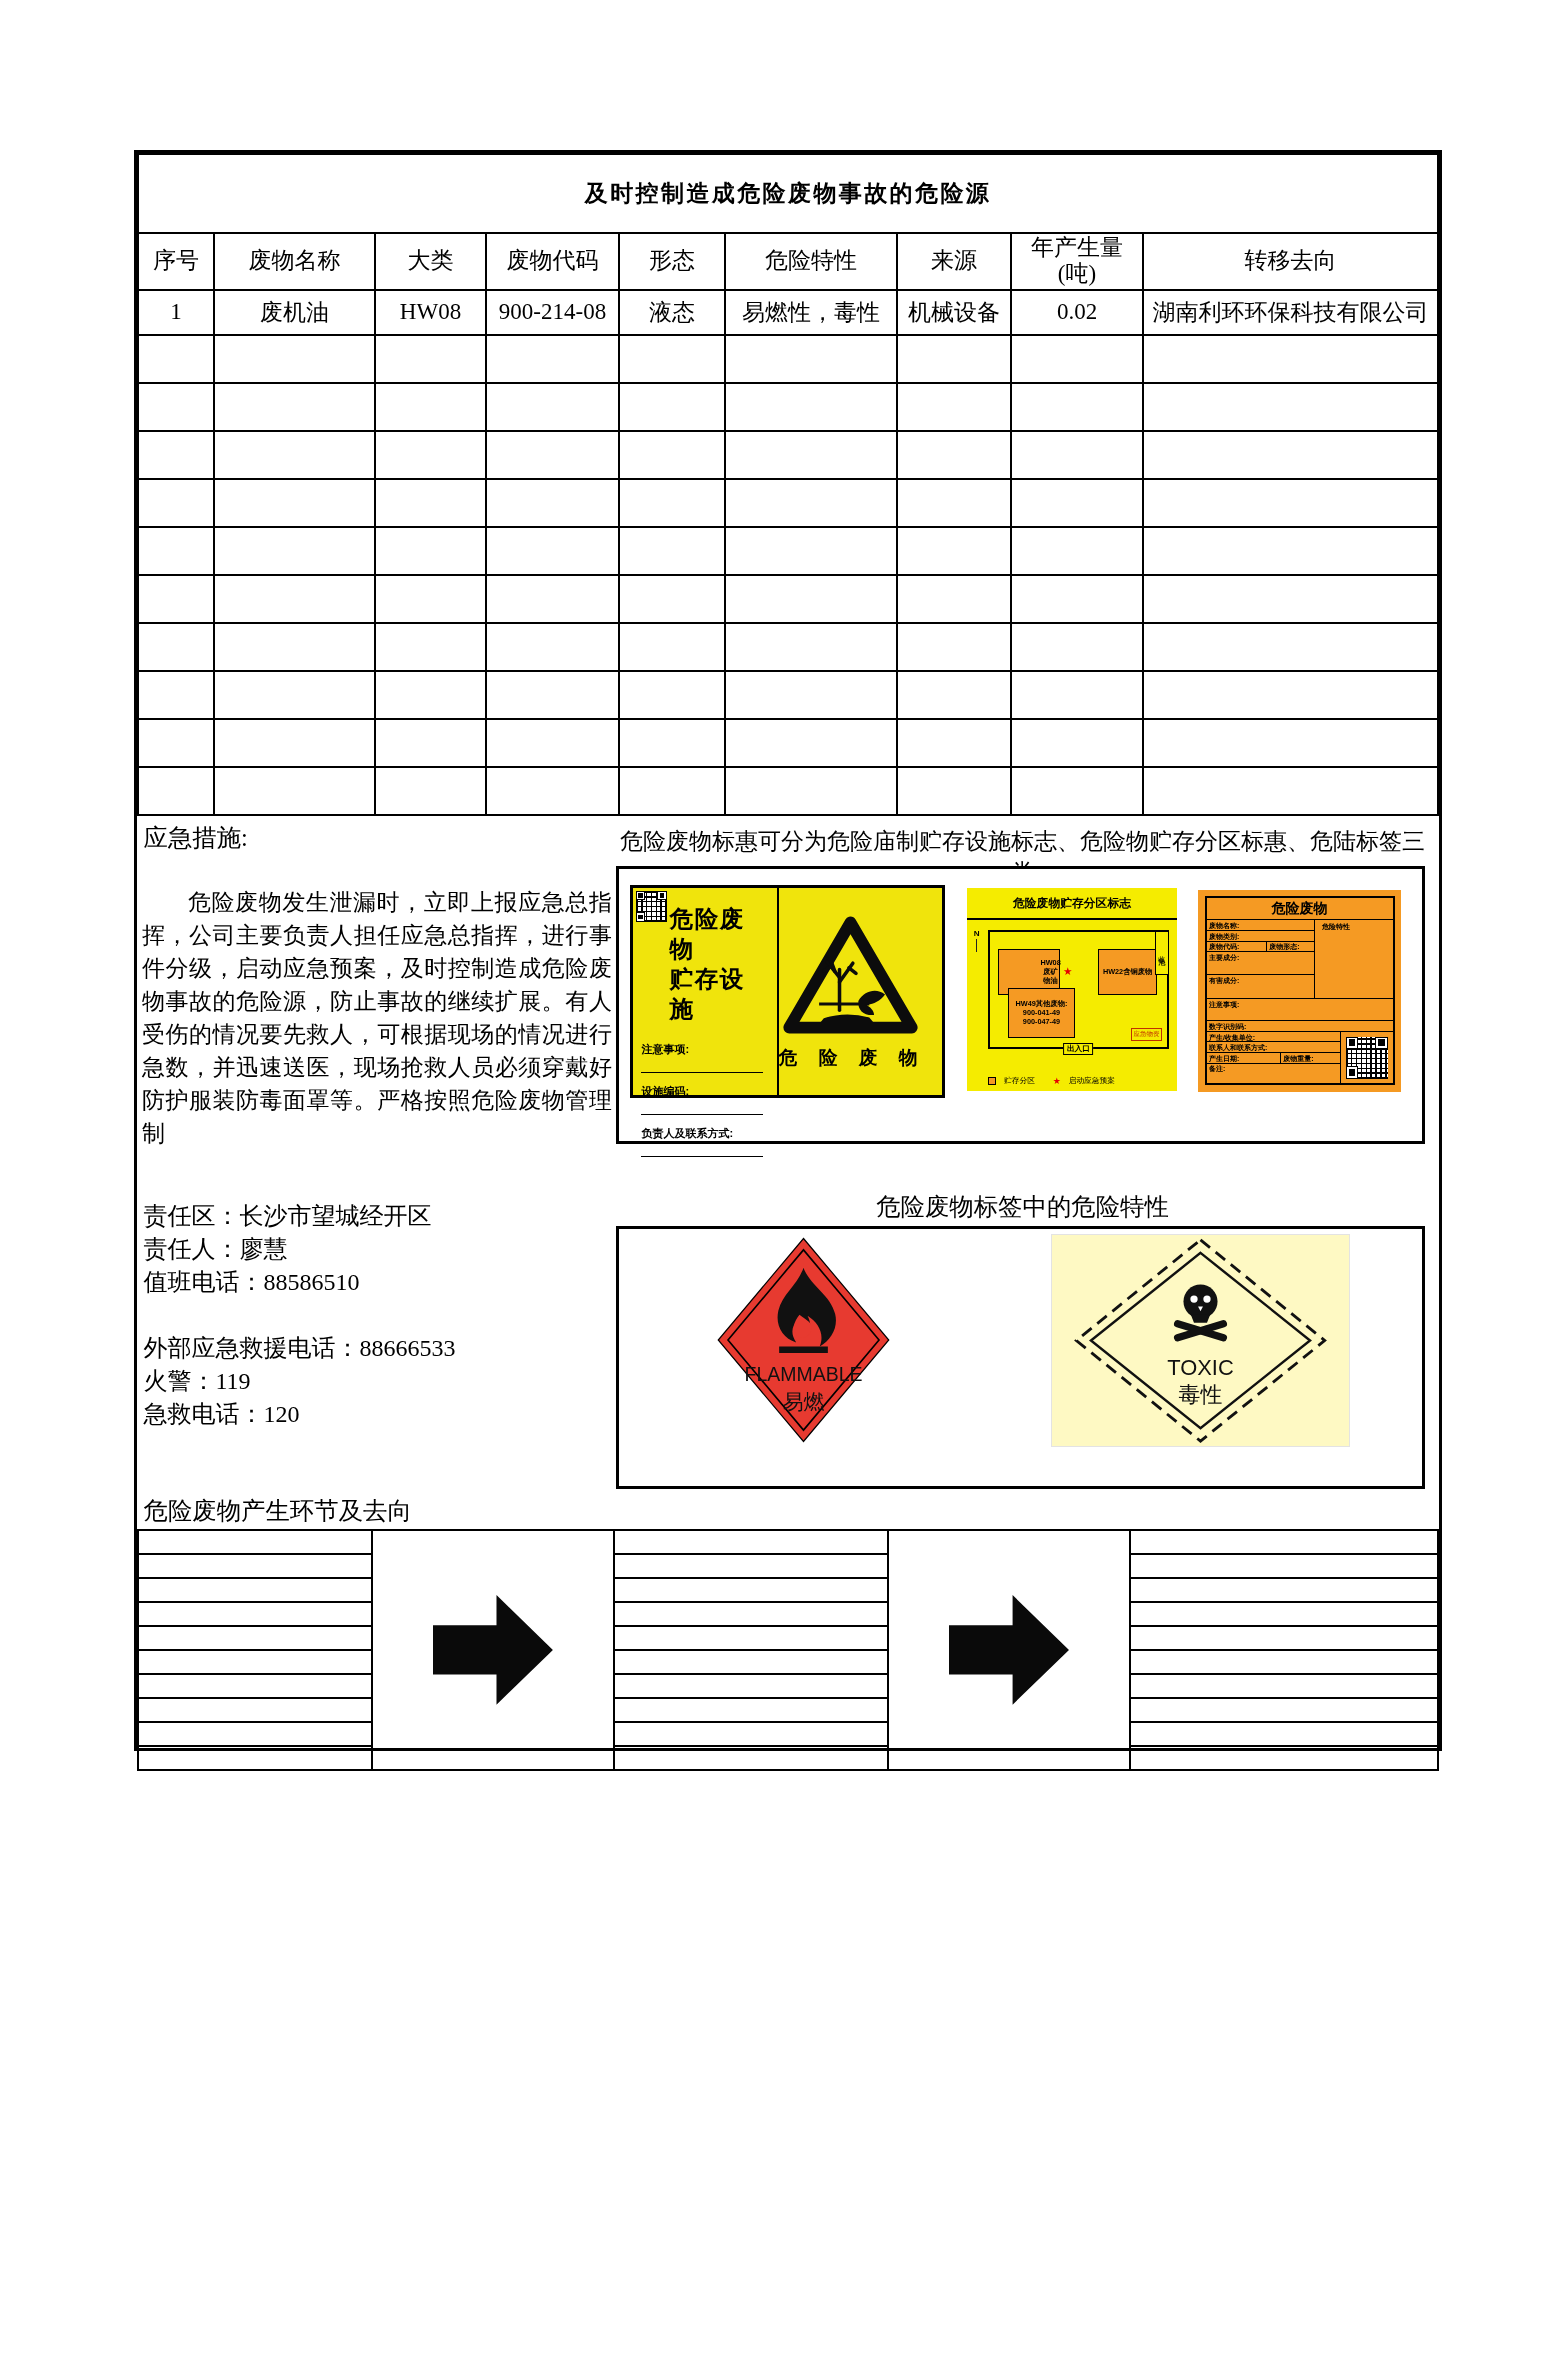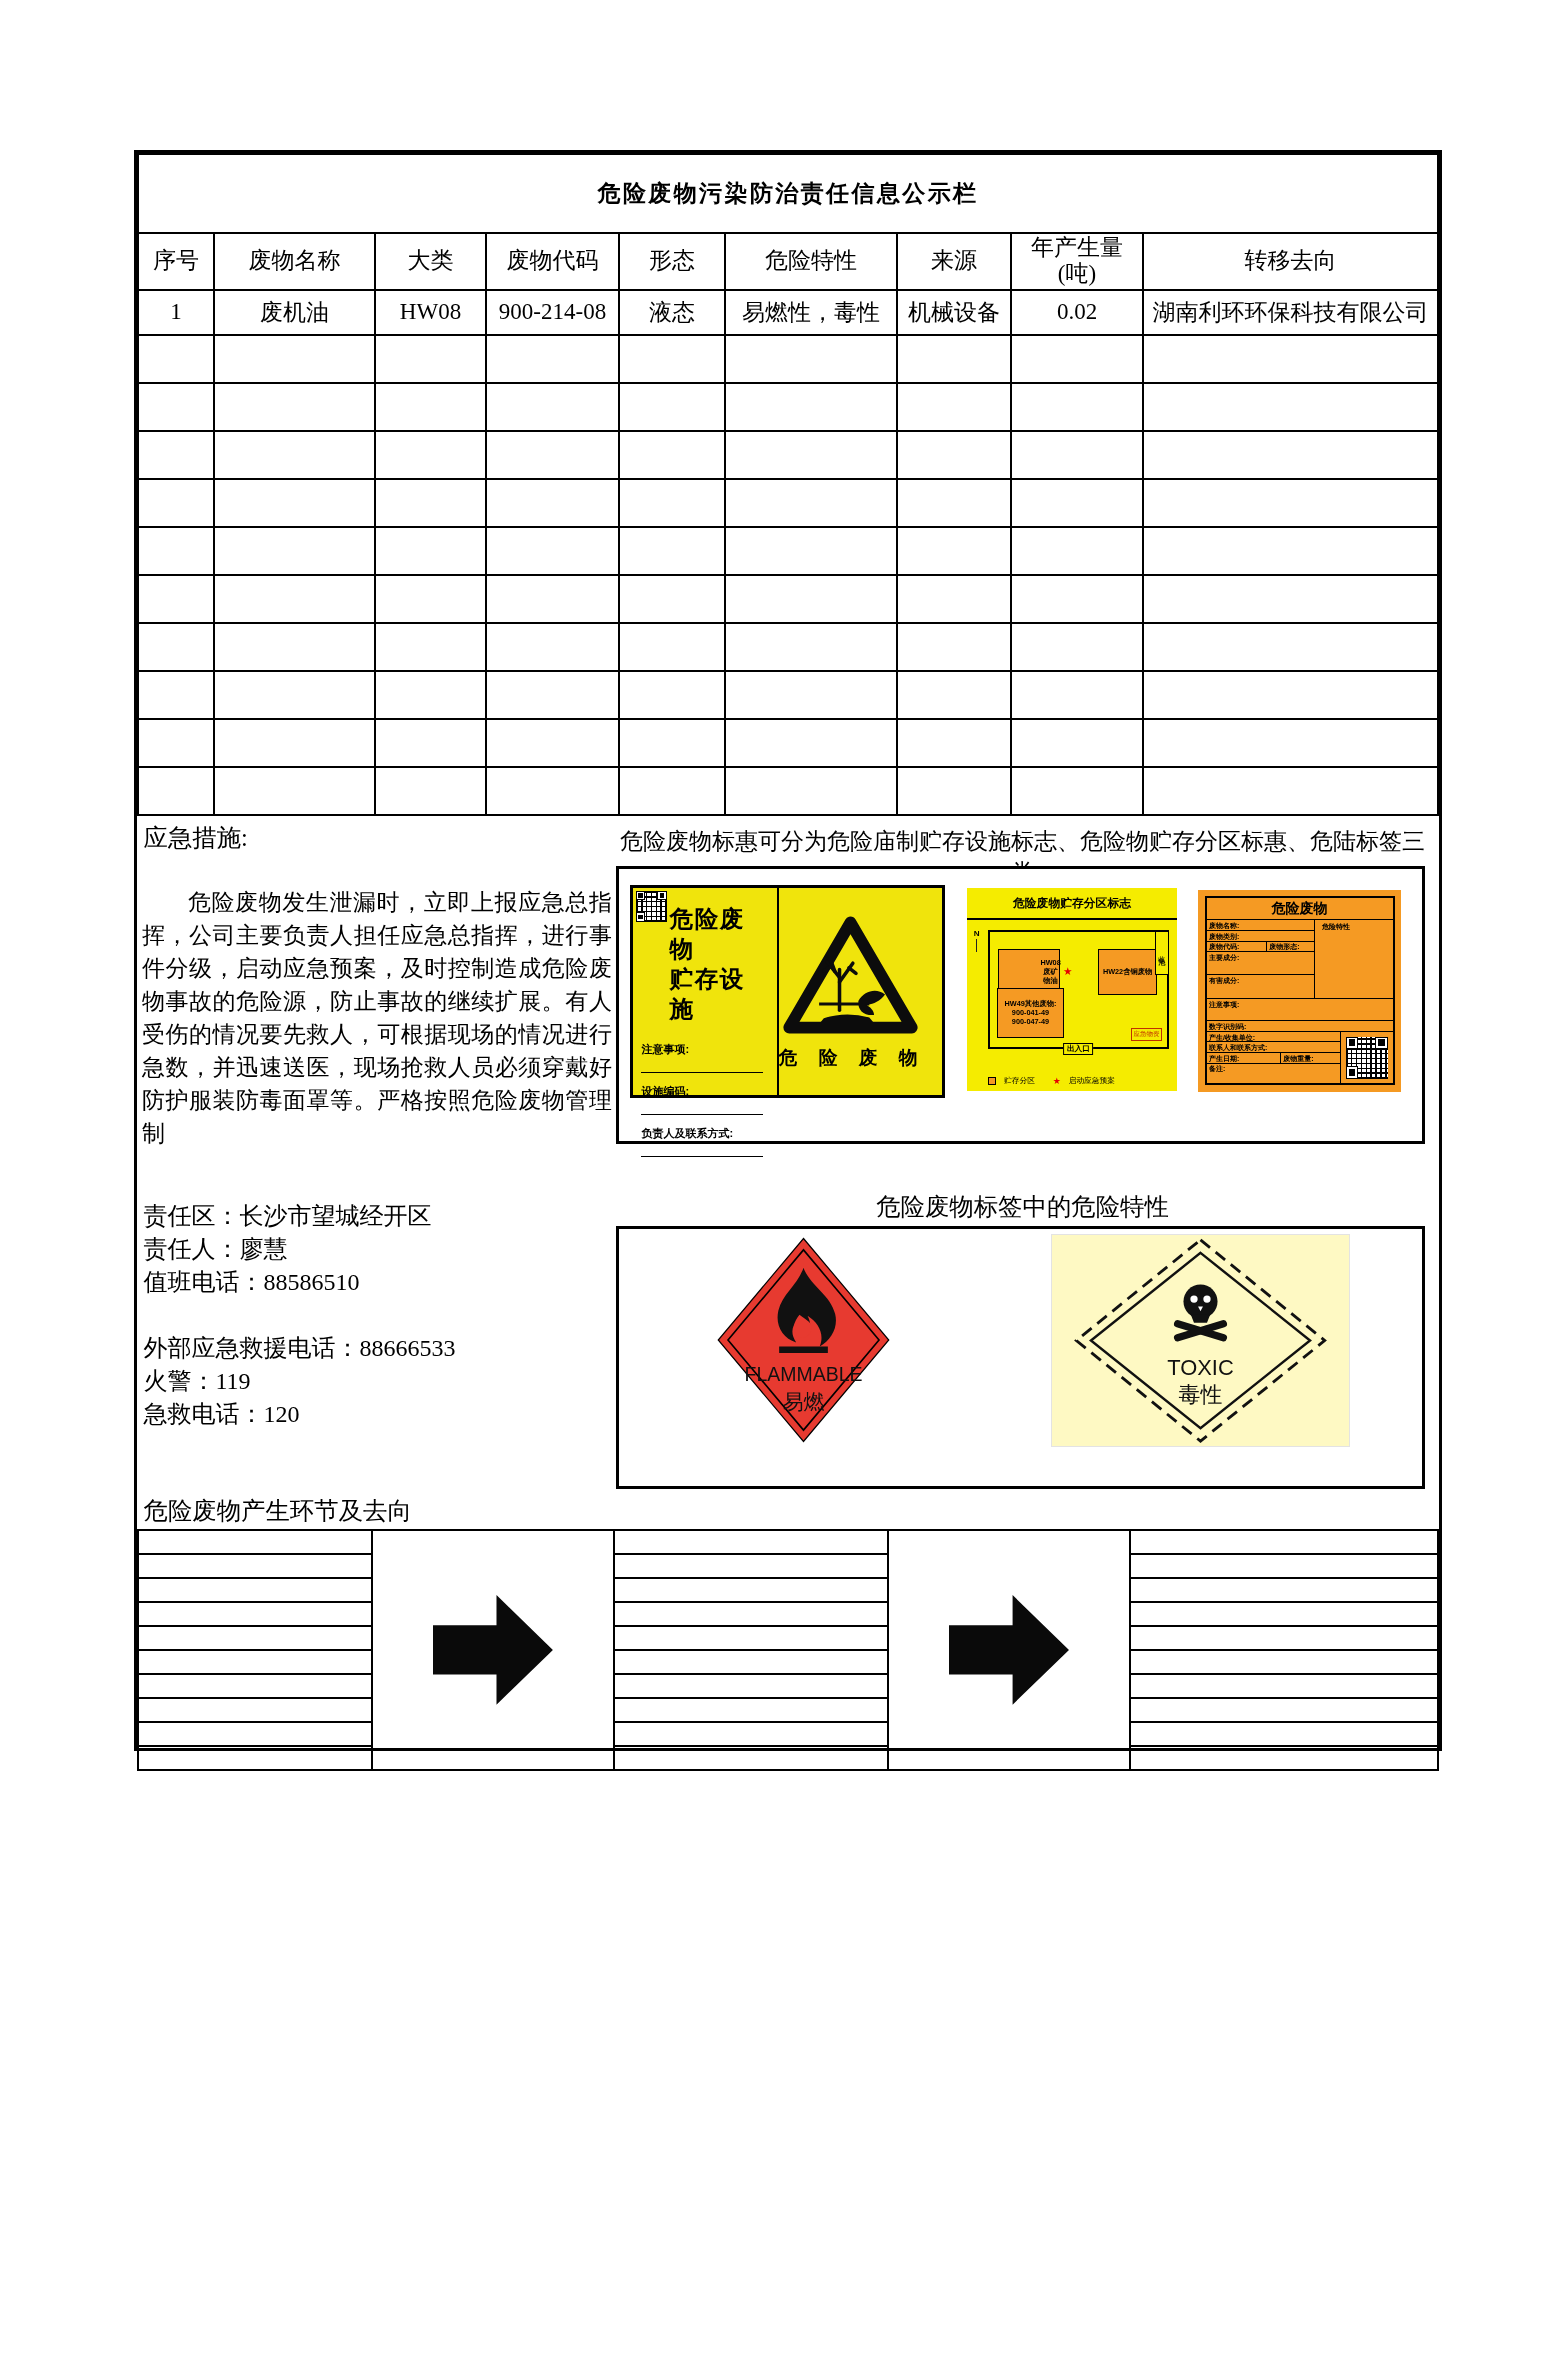--- a/index.html
+++ b/index.html
@@ -43,21 +43,21 @@
   
   .l2{position:absolute;left:348px;top:19.5px;width:210px;height:203px;background:#f5ec00;box-sizing:border-box;}
   .l2-title{margin-top:7.3px;text-align:center;font-size:11.8px;font-weight:bold;}
   .l2-rule{position:absolute;left:0;right:0;top:30px;height:1.6px;background:#000;}
   .l2-map{position:absolute;left:21px;right:8.1px;top:42px;bottom:42px;border:2.4px solid #000;}
   .north{position:absolute;left:-16.3px;top:-3.3px;font-size:8.1px;font-weight:bold;text-align:center;}
   .north-line{display:block;width:1.6px;height:13px;background:#222;margin:0.8px auto 0;}
   .zbox{position:absolute;background:#f59a23;border:1.6px solid #000;box-sizing:border-box;display:flex;flex-direction:column;align-items:center;justify-content:center;font-size:7.3px;font-weight:bold;text-align:center;line-height:9px;}
   .zb1{left:8.1px;top:16.3px;width:62px;height:46px;padding-left:43px;}
   .zb2{right:9.8px;top:16.3px;width:59px;height:46px;}
-  .zb3{left:7px;bottom:9.8px;width:67px;height:50px;}
+  .zb3{left:18px;bottom:9.8px;width:67px;height:50px;}
   .zstar{position:absolute;left:73px;top:32.5px;color:#e60000;font-size:10.6px;}
   .pool{position:absolute;right:-1.6px;top:-1.6px;width:14px;height:44px;border:1.6px solid #000;background:#f5ec00;box-sizing:border-box;writing-mode:vertical-rl;text-orientation:upright;font-size:7.3px;letter-spacing:1.6px;display:flex;align-items:center;justify-content:center;}
   .supplies{position:absolute;right:4.9px;bottom:6.5px;border:0.8px solid #c03000;color:#c03000;font-size:6.5px;padding:0.8px 1.6px;background:#f5ec00;}
   .gate{position:absolute;left:50%;bottom:-8.1px;transform:translateX(-50%);border:1.6px solid #000;background:#f5ec00;font-size:7.7px;font-weight:bold;padding:0 2.4px;white-space:nowrap;}
   .l2-legend{position:absolute;left:21px;bottom:5.7px;display:flex;align-items:center;gap:8px;font-size:7.7px;white-space:nowrap;}
   .lg-sq{display:inline-block;width:8.1px;height:8.1px;background:#f59a23;border:1.2px solid #000;box-sizing:border-box;}
   .lg-star{color:#e60000;font-size:9px;margin-left:9.8px;}
 
   
   .l3{position:absolute;left:579px;top:21px;width:203px;height:202px;background:#f59a23;box-sizing:border-box;padding:6.5px;}
@@ -110,21 +110,21 @@
         <col style="width:111px">
         <col style="width:133px">
       <col style="width:106px">
         <col style="width:172px">
         <col style="width:114px">
         <col style="width:132px">
         <col>
     </colgroup>
     <tbody>
       <tr>
-        <td class="title-cell" colspan="9">危险废物污染防治责任信息公示栏</td>
+        <td class="title-cell" colspan="9">及时控制造成危险废物事故的危险源</td>
       </tr>
       <tr class="hdr">
         <td>序号</td>
         <td>废物名称</td>
         <td>大类</td>
         <td>废物代码</td>
         <td>形态</td>
         <td>危险特性</td>
         <td>来源</td>
         <td>年产生量

